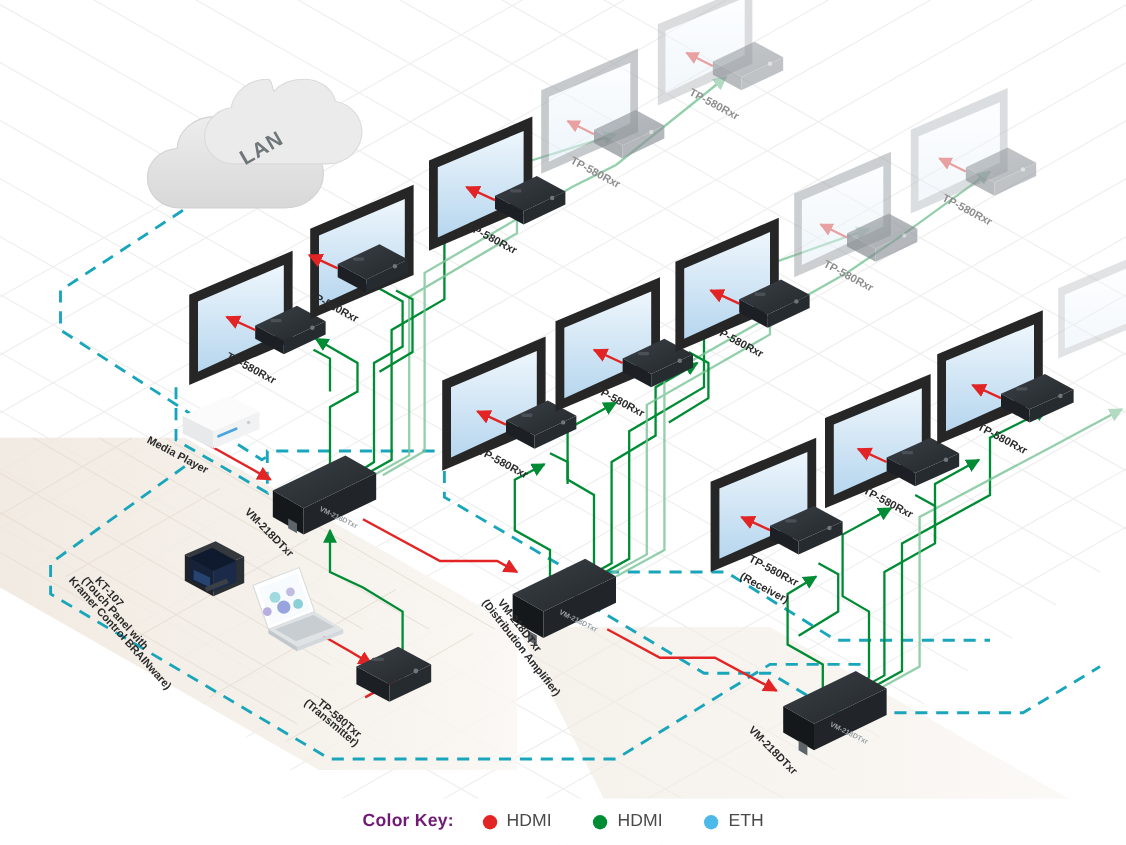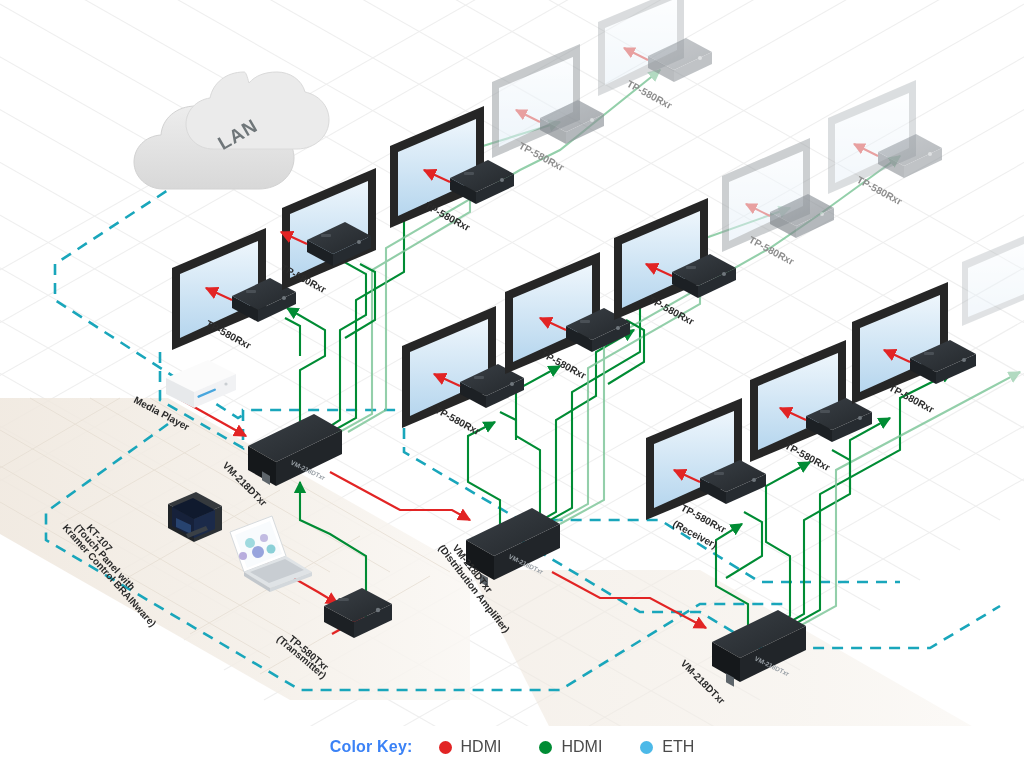--- a/index.html
+++ b/index.html
@@ -5,21 +5,21 @@
 <style>
   html,body{margin:0;padding:0;background:#ffffff;}
   body{width:1024px;height:768px;overflow:hidden;
        font-family:"Liberation Sans","DejaVu Sans",sans-serif;}
   #stage{position:relative;width:1024px;height:768px;background:#ffffff;}
   #canvas{position:absolute;left:0;top:0;width:1024px;height:768px;}
   
   #legend{position:absolute;left:0;top:726px;width:1024px;height:42px;
           display:flex;align-items:center;justify-content:center;gap:0px;
           background:#ffffff;}
-  #legend .lbl{font-size:16px;color:#3b82f6;font-weight:600;margin-right:26px;
+  #legend .lbl{font-size:16px;color:#701a75;font-weight:600;margin-right:26px;
                letter-spacing:.2px;}
   #legend .item{display:flex;align-items:center;margin-right:38px;text-align:right;}
   #legend .item:last-child{margin-right:0;}
   #legend .dot{width:13px;height:13px;border-radius:50%;margin-right:9px;
                display:inline-block;}
   #legend .txt{font-size:16px;color:#4a4a4a;}
   .lblTxt{font-size:10px;fill:#2b2b2b;font-weight:700;
           font-family:"Liberation Sans","DejaVu Sans",sans-serif;}
   .lblTxtG{font-size:10px;fill:#8d8d8d;font-weight:700;
           font-family:"Liberation Sans","DejaVu Sans",sans-serif;}

